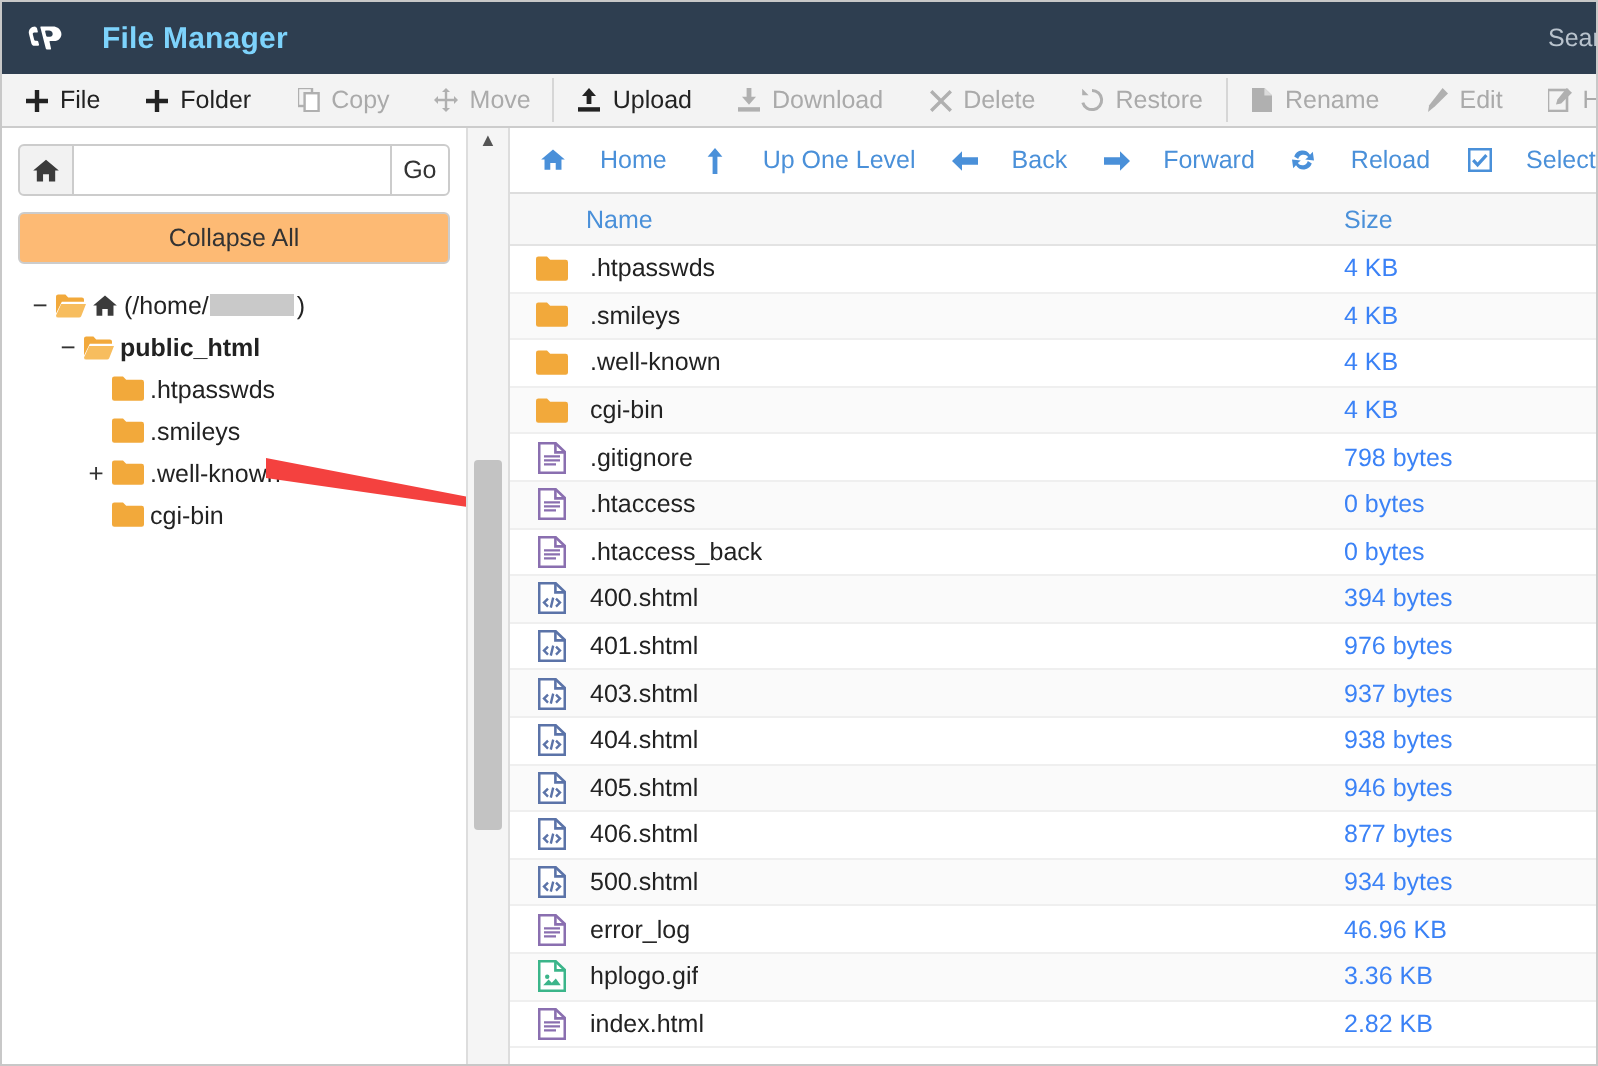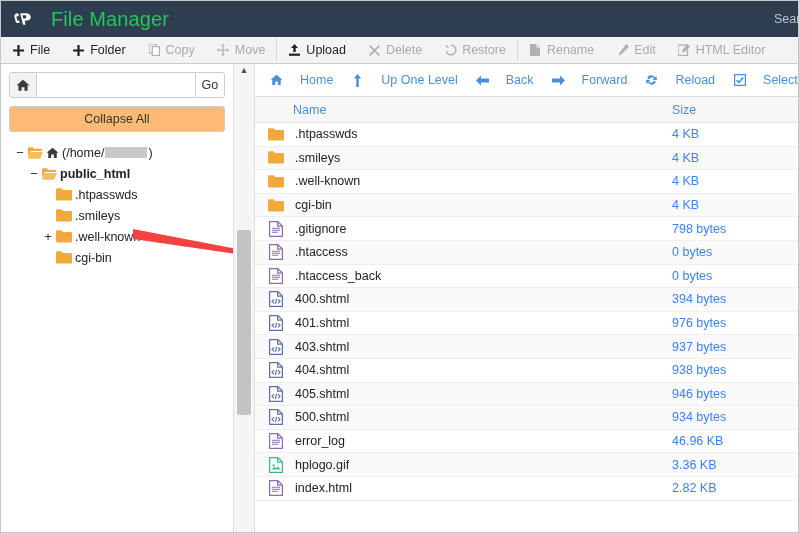--- a/index.html
+++ b/index.html
@@ -28,24 +28,24 @@
     padding: 0 12px;
     position: relative;
   }
   .cp-logo {
     width: 30px; height: 22px;
     display: flex; align-items: center; justify-content: center;
     margin-right: 8px;
   }
   .cp-logo svg { display: block; }
   .app-title {
-    color: #22c55e;
-    font-size: 20px;
+    color: #7dd3fc;
+    font-size: 15px;
     letter-spacing: .1px;
-    font-weight: 400;
+    font-weight: 700;
   }
   .search-area {
     position: absolute;
     right: -6px;
     top: 0; bottom: 0;
     display: flex; align-items: center;
     overflow: hidden;
     width: 30px;
   }
   .search-area span {
@@ -345,20 +345,29 @@
         <span class="tb-ico">
           <svg width="11" height="12" viewBox="0 0 11 12">
             <path d="M5.5 0L2 4h2.3v4h2.4V4H9z" fill="#222"></path>
             <rect x="0" y="9.6" width="11" height="2.2" fill="#222"></rect>
           </svg>
         </span>
         <span>Upload</span>
       </div>
       <div class="tb-item disabled">
         <span class="tb-ico">
+          <svg width="11" height="12" viewBox="0 0 11 12">
+            <path d="M5.5 8.4L9 4.4H6.7V0H4.3v4.4H2z" fill="#b0b0b0"></path>
+            <rect x="0" y="9.6" width="11" height="2.2" fill="#b0b0b0"></rect>
+          </svg>
+        </span>
+        <span>Download</span>
+      </div>
+      <div class="tb-item disabled">
+        <span class="tb-ico">
           <svg width="11" height="11" viewBox="0 0 11 11">
             <path d="M1.2 0L0 1.2 4.3 5.5 0 9.8 1.2 11l4.3-4.3L9.8 11 11 9.8 6.7 5.5 11 1.2 9.8 0 5.5 4.3z" fill="#b0b0b0"></path>
           </svg>
         </span>
         <span>Delete</span>
       </div>
       <div class="tb-item disabled">
         <span class="tb-ico">
           <svg width="12" height="12" viewBox="0 0 12 12">
             <path d="M6 1.2a4.8 4.8 0 1 1-4.6 6.1" fill="none" stroke="#b0b0b0" stroke-width="1.5"></path>
@@ -697,20 +706,33 @@
                 <svg width="14" height="16" viewBox="0 0 14 16">
                   <path d="M0.6 0.6h8.2L13.4 5v10.4H0.6z" fill="#ffffff" stroke="#5b73a8" stroke-width="1.3"></path>
                   <path d="M8.7 0.8v4.4h4.4" fill="none" stroke="#5b73a8" stroke-width="1.3"></path>
                   <path d="M5 8.3L3 10.3l2 2M9 8.3l2 2-2 2M7.6 7.8l-1.2 5" fill="none" stroke="#5b73a8" stroke-width="1.2"></path>
                 </svg>
               </span>
               <span class="ftext">405.shtml</span>
             </div>
             <div class="fsize">946 bytes</div>
           </div>
+          <div class="frow">
+            <div class="fname">
+              <span class="ficon">
+                <svg width="14" height="16" viewBox="0 0 14 16">
+                  <path d="M0.6 0.6h8.2L13.4 5v10.4H0.6z" fill="#ffffff" stroke="#5b73a8" stroke-width="1.3"></path>
+                  <path d="M8.7 0.8v4.4h4.4" fill="none" stroke="#5b73a8" stroke-width="1.3"></path>
+                  <path d="M5 8.3L3 10.3l2 2M9 8.3l2 2-2 2M7.6 7.8l-1.2 5" fill="none" stroke="#5b73a8" stroke-width="1.2"></path>
+                </svg>
+              </span>
+              <span class="ftext">406.shtml</span>
+            </div>
+            <div class="fsize">877 bytes</div>
+          </div>
           <div class="frow alt">
             <div class="fname">
               <span class="ficon">
                 <svg width="14" height="16" viewBox="0 0 14 16">
                   <path d="M0.6 0.6h8.2L13.4 5v10.4H0.6z" fill="#ffffff" stroke="#5b73a8" stroke-width="1.3"></path>
                   <path d="M8.7 0.8v4.4h4.4" fill="none" stroke="#5b73a8" stroke-width="1.3"></path>
                   <path d="M5 8.3L3 10.3l2 2M9 8.3l2 2-2 2M7.6 7.8l-1.2 5" fill="none" stroke="#5b73a8" stroke-width="1.2"></path>
                 </svg>
               </span>
               <span class="ftext">500.shtml</span>

